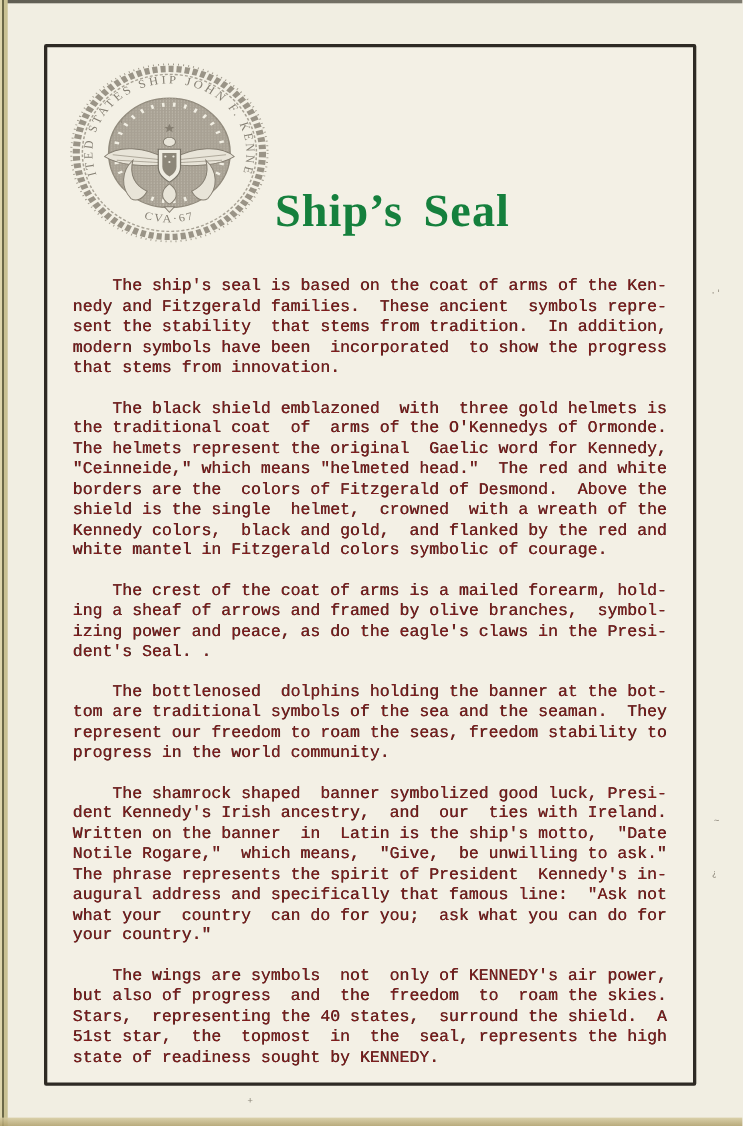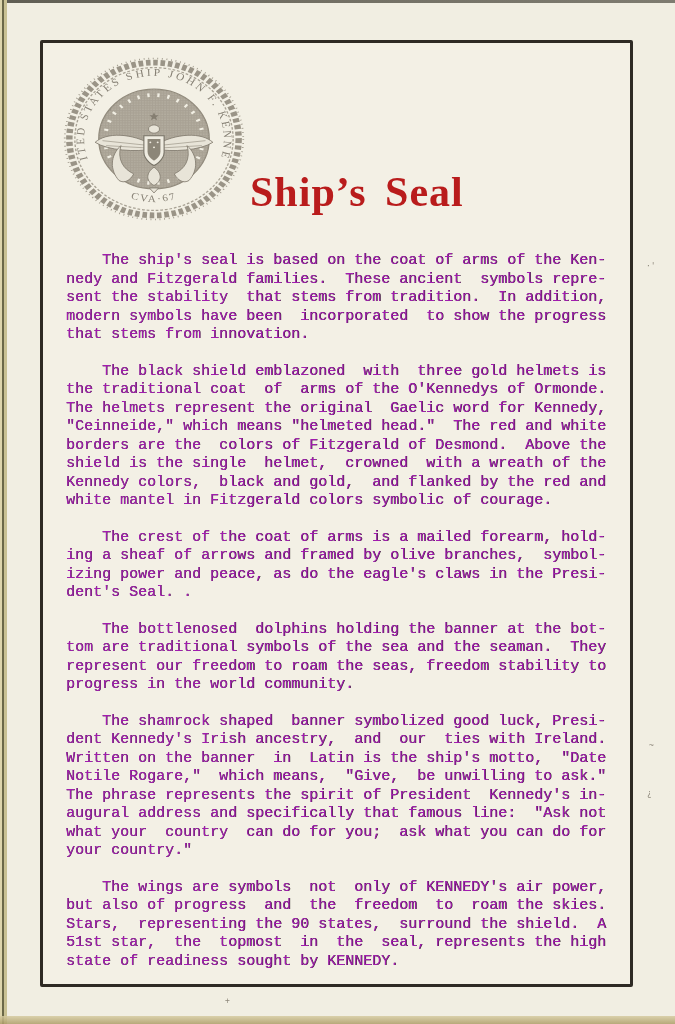--- a/index.html
+++ b/index.html
@@ -38,28 +38,28 @@
     position:absolute;left:62px;top:56px;width:184px;height:166px;
     opacity:.93;
   }
   .title{
     position:absolute;left:250px;top:168px;margin:0;
     font-family:"Liberation Serif", serif;
     font-weight:bold;
     font-size:42px;
     letter-spacing:1px;
     word-spacing:7px;
-    color:#b91c1c;
+    color:#15803d;
   }
   .bodytext{
     position:absolute;left:66px;top:252px;width:546px;
     font-family:"Liberation Mono", monospace;
     font-size:15px;
     line-height:18.5px;
-    color:#a21caf;
+    color:#7f1d1d;
     text-shadow:0.35px 0 0 #2b2824;
   }
   .bodytext p{
     margin:0 0 18px 0;
     white-space:pre;
   }
   .speck{
     position:absolute;
     color:#8d877a;
     font-size:8px;
@@ -161,21 +161,21 @@
     <p>    The shamrock shaped  banner symbolized good luck, Presi-
 dent Kennedy's Irish ancestry,  and  our  ties with Ireland.
 Written on the banner  in  Latin is the ship's motto,  "Date
 Notile Rogare,"  which means,  "Give,  be unwilling to ask."
 The phrase represents the spirit of President  Kennedy's in-
 augural address and specifically that famous line:  "Ask not
 what your  country  can do for you;  ask what you can do for
 your country."</p>
     <p>    The wings are symbols  not  only of KENNEDY's air power,
 but also of progress  and  the  freedom  to  roam the skies.
-Stars,  representing the 90 states,  surround the shield.  A
+Stars,  representing the 40 states,  surround the shield.  A
 51st star,  the  topmost  in  the  seal, represents the high
 state of readiness sought by KENNEDY.</p>
   </div>
 
   <div class="speck s1">·'</div>
   <div class="speck s2">~</div>
   <div class="speck s3">¿</div>
   <div class="speck s4">+</div>
   <div class="speck s5">'</div>
 

